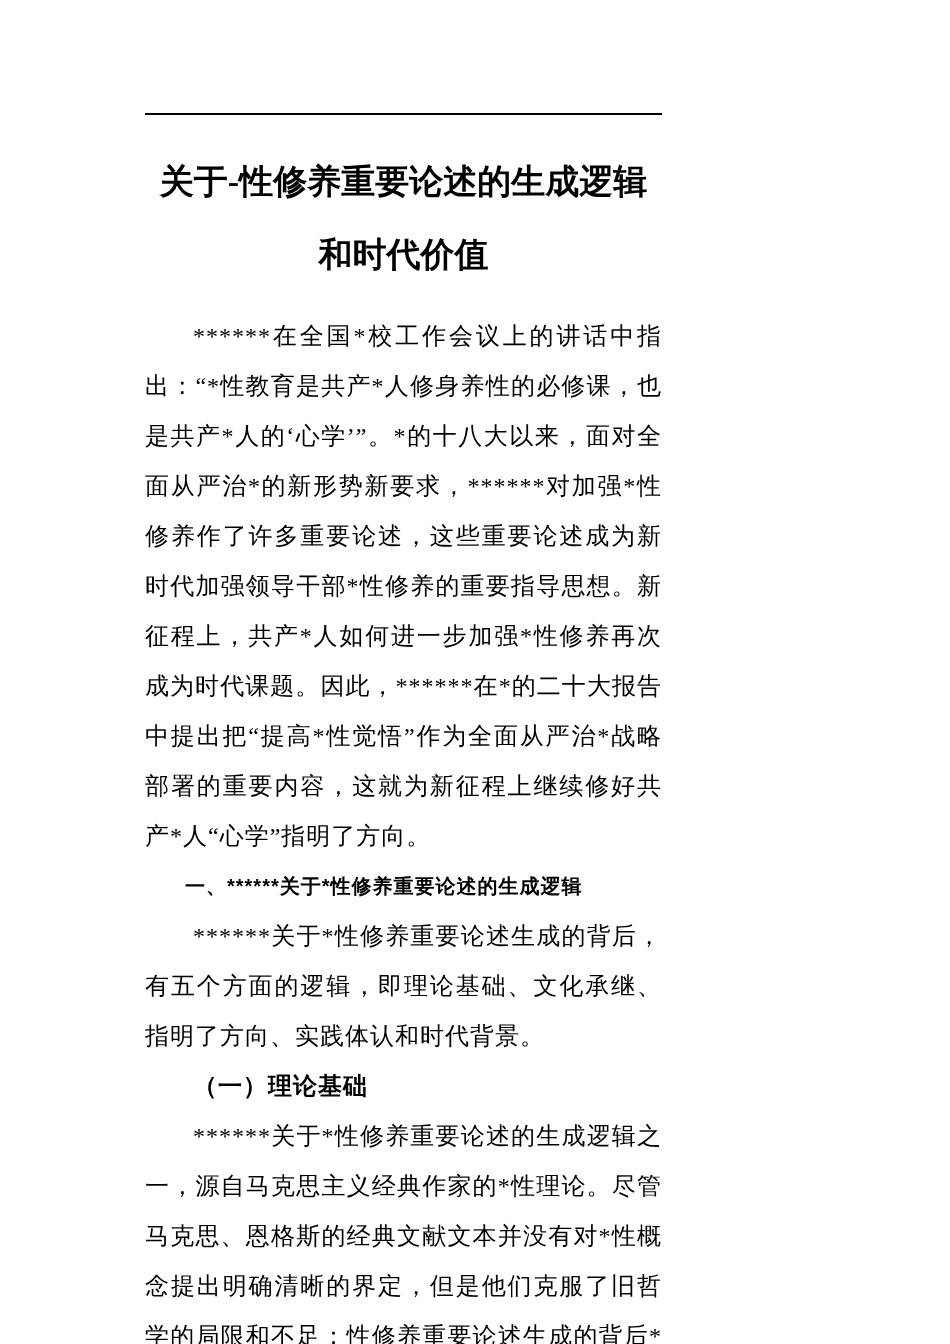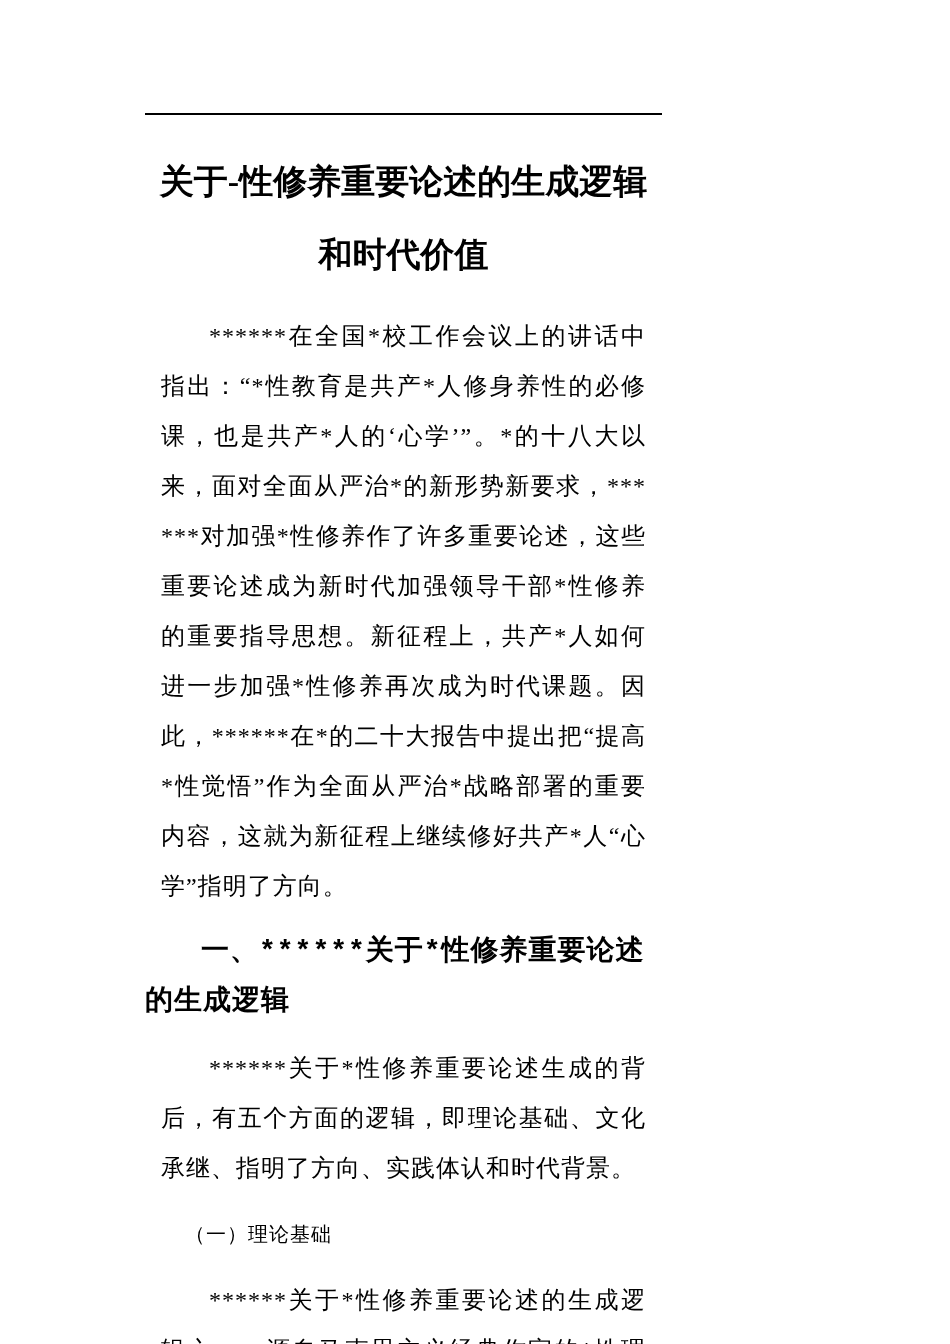--- a/index.html
+++ b/index.html
@@ -30,44 +30,44 @@
   .doc-title {
     margin: 0 0 20px 0;
     font-size: 34px;
     line-height: 73px;
     font-weight: bold;
     text-align: center;
     font-family: "Liberation Serif", "DejaVu Serif", serif;
     word-break: break-all;
   }
   .para {
-    margin: 16px;
+    margin: 0;
     font-size: 24px;
     line-height: 50px;
     letter-spacing: 1px;
     text-align: justify;
     text-indent: 2em;
     word-break: break-all;
     font-family: "Liberation Serif", "DejaVu Serif", serif;
   }
   .section-heading {
     margin: 0;
-    font-size: 28px;
+    font-size: 20px;
     line-height: 50px;
     letter-spacing: 1px;
     font-weight: bold;
     text-indent: 2em;
-    font-family: Liberation Mono, monospace;
+    font-family: Liberation Sans, sans-serif;
   }
   .sub-heading {
     margin: 0;
-    font-size: 20px;
+    font-size: 24px;
     line-height: 50px;
     letter-spacing: 1px;
-    font-weight: normal;
+    font-weight: bold;
     text-indent: 2em;
     font-family: "Liberation Serif", "DejaVu Serif", serif;
   }
 </style>
 </head>
 <body>
 
 <div class="page">
 
   <hr class="top-rule">

